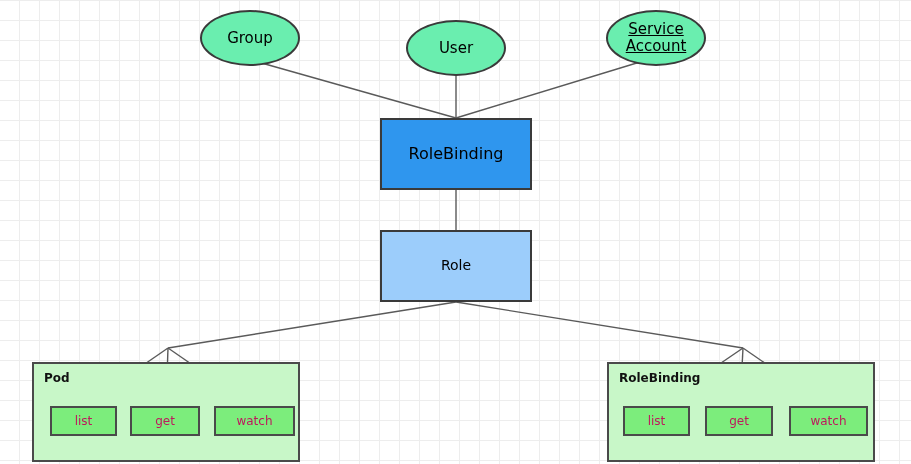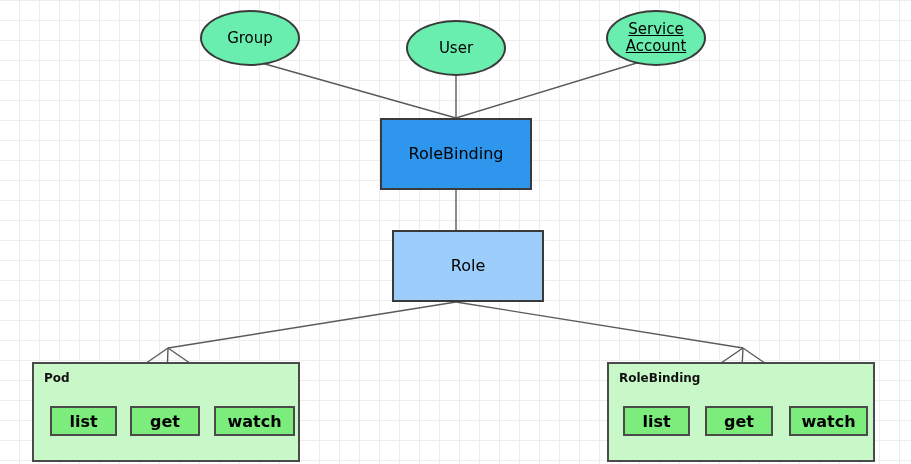--- a/index.html
+++ b/index.html
@@ -45,22 +45,21 @@
     font-size: 15px;
   }
   .rect-strong {
     border: 2.5px solid #3a3a3a;
     background: #2f96ee;
     font-size: 16px;
   }
   .rect-light {
     border: 2.5px solid #3a3a3a;
     background: #9ccdfb;
-    font-size: 16px;
-    margin-left: 12px;
+    font-size: 14px;
   }
   .group-box {
     position: absolute;
     box-sizing: border-box;
     border: 2.5px solid #4a4a4a;
     background: #c8f7c8;
   }
   .group-title {
     position: absolute;
     left: 10px;
@@ -71,23 +70,22 @@
     white-space: nowrap;
   }
   .verb {
     position: absolute;
     box-sizing: border-box;
     border: 2.5px solid #4a4a4a;
     background: #7ced7c;
     display: flex;
     align-items: center;
     justify-content: center;
-    font-size: 16px;
-    color: #000000;
-    font-weight: bold;
+    font-size: 12px;
+    color: #be185d;
   }
 </style>
 </head>
 <body>
 
 <div id="canvas">
 
   <svg id="edges" viewBox="0 0 911 464" width="911" height="464" xmlns="http://www.w3.org/2000/svg">
     <g stroke="#5a5a5a" stroke-width="1.4" fill="none">
 

